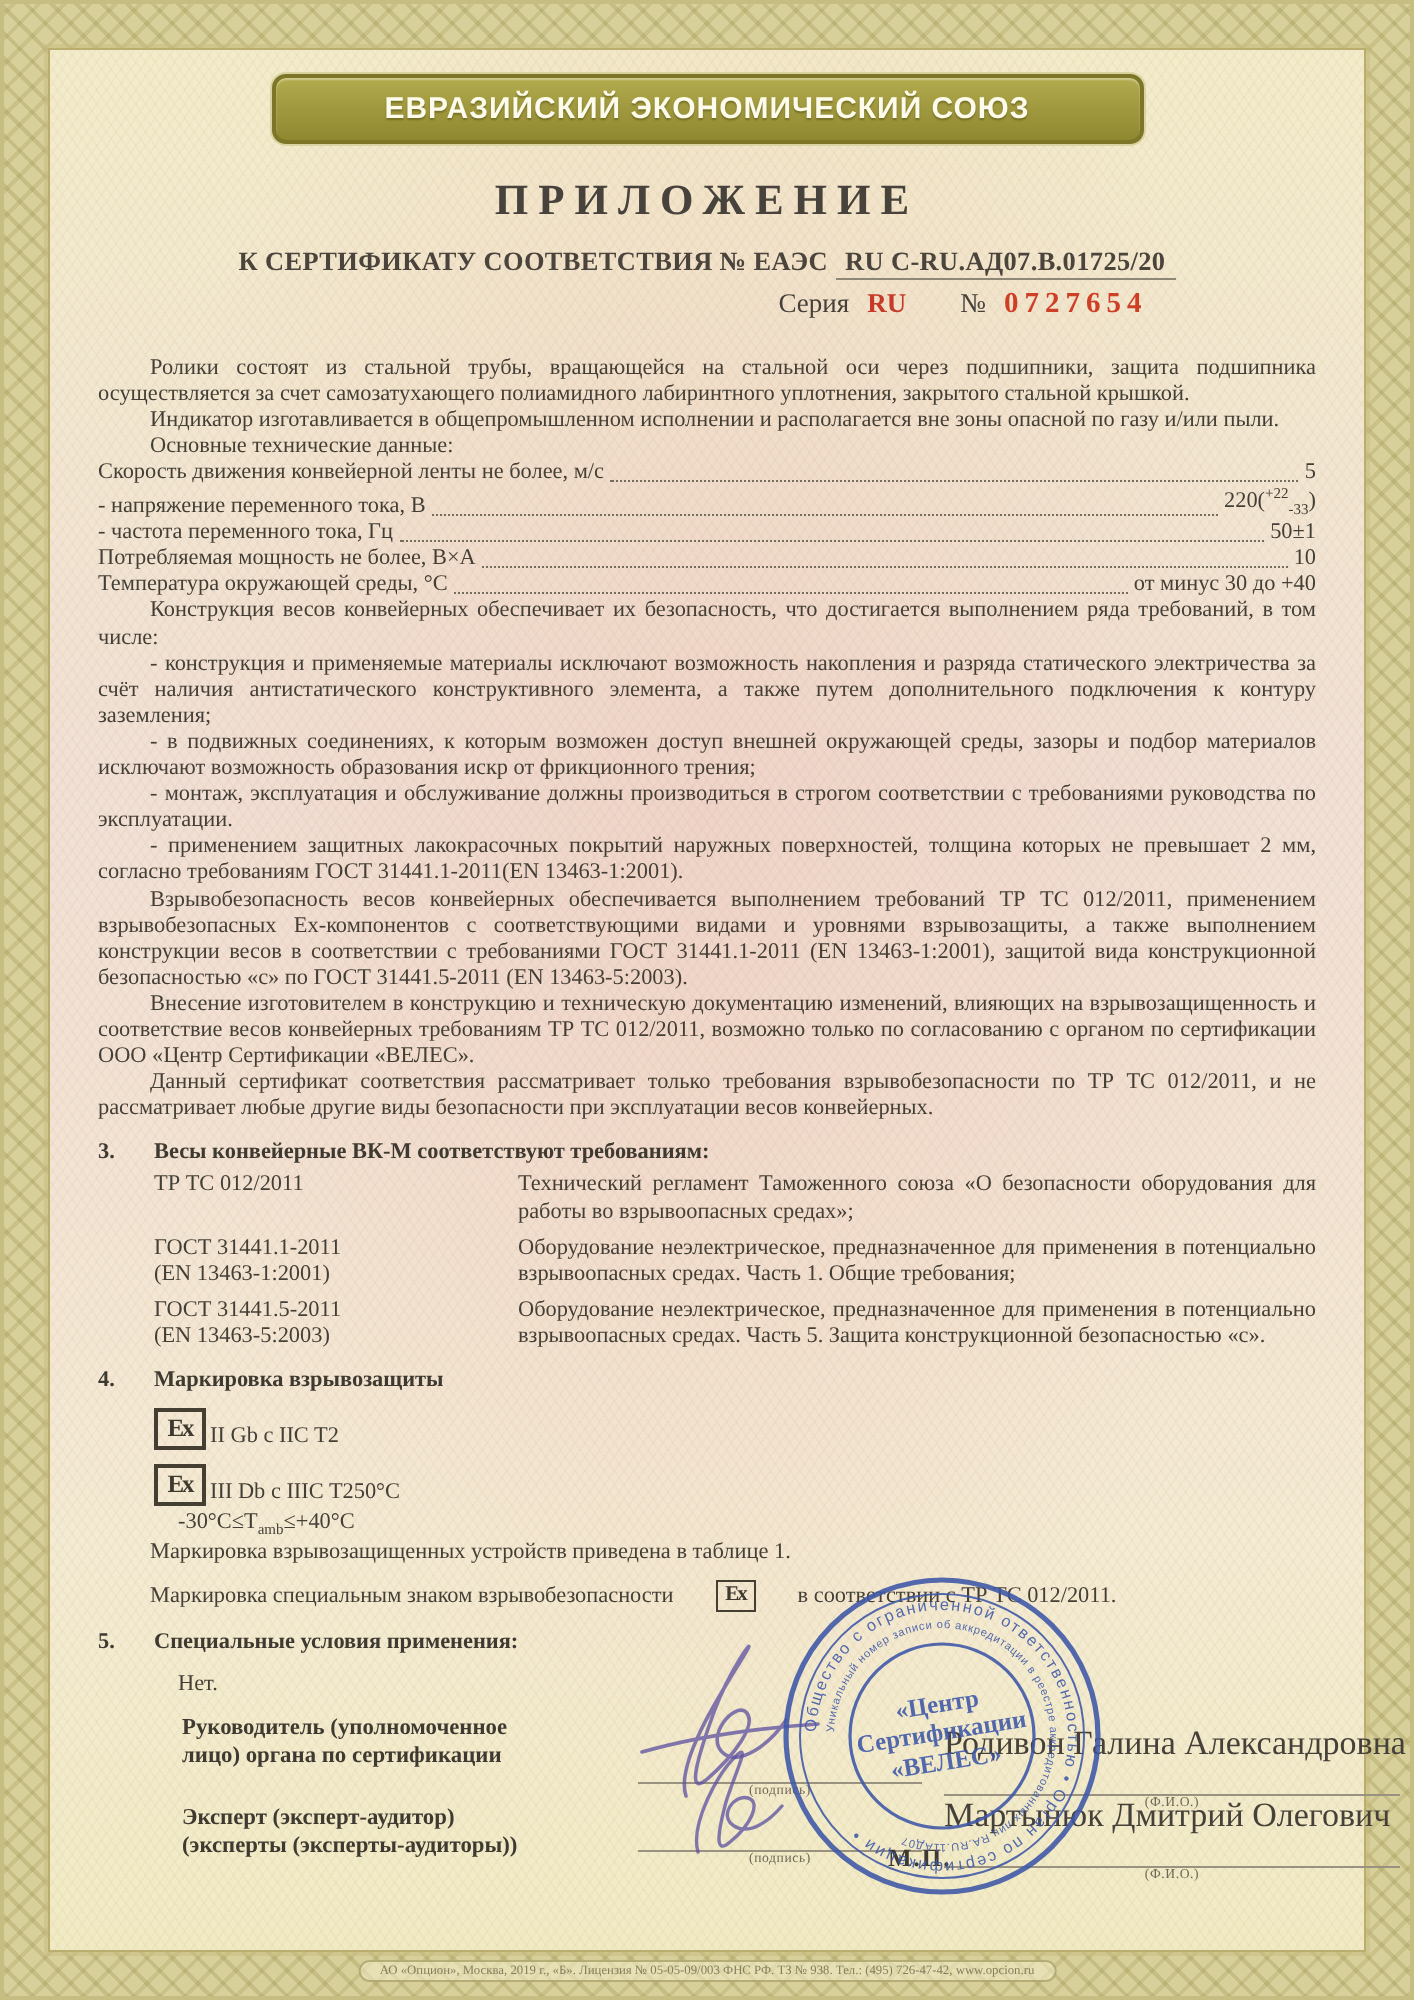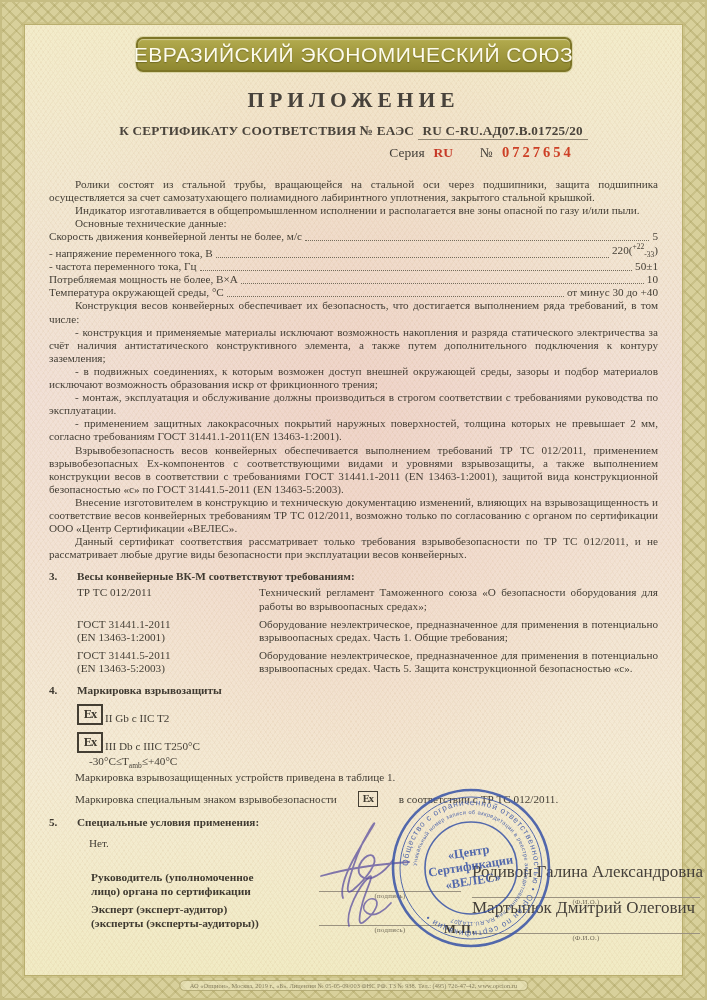--- a/index.html
+++ b/index.html
@@ -27,21 +27,21 @@
       repeating-linear-gradient(-55deg, rgba(190,170,110,.08) 0 1px, transparent 1px 4px);
   }
   .inner{position:relative;height:100%;padding:0 24px;box-sizing:border-box;}
 
   .banner{
     width:432px;height:31px;margin:12px auto 0;
     display:flex;align-items:center;justify-content:center;
     background:linear-gradient(180deg,#b3ab4e 0%,#a29a40 45%,#8f8830 100%);
     border:2px solid #7d7527;border-radius:7px;
     box-shadow:0 0 0 1px #d9d3a2, inset 0 1px 1px rgba(255,255,250,.4);
-    font-family:"Liberation Sans", sans-serif;font-weight:normal;font-size:21px;
+    font-family:"Liberation Sans", sans-serif;font-weight:bold;font-size:15px;
     letter-spacing:.5px;color:#fdfbec;text-shadow:0 1px 1px rgba(90,85,20,.6);
     white-space:nowrap;
     text-align:center;
   }
   .doc-title{margin-top:16px;text-align:center;font-size:21.5px;font-weight:bold;letter-spacing:5px;color:#47423b;}
   .doc-subtitle{margin-top:10px;text-align:center;font-size:13.2px;font-weight:bold;color:#4a443c;letter-spacing:.2px;}
   .cert-no{font-weight:bold;border-bottom:1px solid #8f8775;padding:0 5px 1px;white-space:nowrap;}
   .series-row{margin-top:5px;display:flex;justify-content:center;align-items:baseline;gap:9px;
     transform:translateX(128px);font-size:13.5px;}
   .red{color:#c63a27;font-weight:bold;}
@@ -200,21 +200,21 @@
 
         <div class="sec">
           <span class="num">5.</span>
           <span>Специальные условия применения:</span>
         </div>
         <p style="margin:8px 0 0 40px">Нет.</p>
       </div>
     </div>
 
     <div class="footer">
-      <div class="abs sig-label" style="left:44px;top:92px;width:220px;">
+      <div class="abs sig-label" style="left:44px;top:79px;width:220px;">
         <span>Руководитель (уполномоченное</span><br>
         <span>лицо) органа по сертификации</span>
       </div>
       <div class="abs" style="left:272px;top:96px;">
         <div class="sig-line" style="height:17px;"></div>
         <div class="caption">(подпись)</div>
       </div>
       <div class="abs name-wrap" style="left:425px;top:84px;">
         <div class="name-line">Родивон Галина Александровна</div>
         <div class="caption">(Ф.И.О.)</div>

